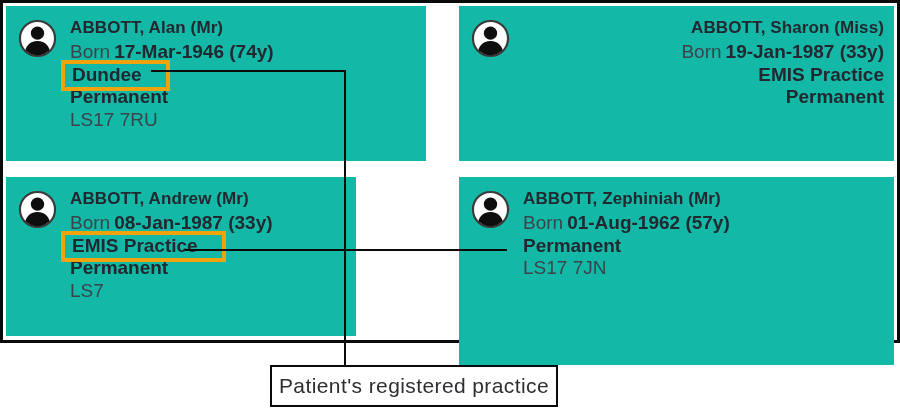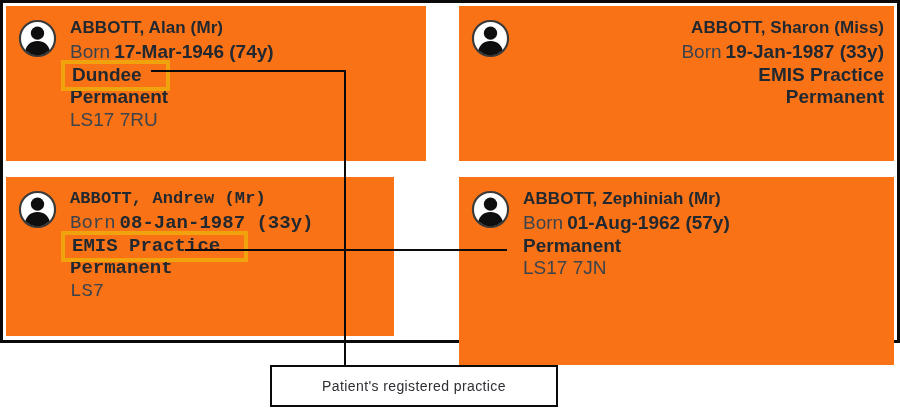--- a/index.html
+++ b/index.html
@@ -13,29 +13,29 @@
 
   .frame {
     position: absolute; left: 0; top: 0;
     width: 900px; height: 343px;
     border: 3px solid #0a0a0a;
     background: #ffffff;
   }
 
   .card {
     position: absolute;
-    background: #f97316;
+    background: #14b8a6;
     padding: 11px 10px 10px 12px;
     display: flex;
     align-items: flex-start;
     cursor: pointer;
   }
   .card-tl { left: 6px;   top: 6px;   width: 420px; height: 155px; }
   .card-tr { left: 459px; top: 6px;   width: 435px; height: 155px; text-align: right; }
-  .card-bl { left: 6px;   top: 177px; width: 388px; height: 159px; font-family: Liberation Mono, monospace; }
+  .card-bl { left: 6px;   top: 177px; width: 350px; height: 159px; }
   .card-br { left: 459px; top: 177px; width: 435px; height: 188px; }
 
   .avatar { width: 39px; height: 39px; flex: 0 0 39px; margin-right: 13px; margin-top: 2px; }
 
   .card-text { flex: 1; padding-top: 0; }
   .p-name {
     font-size: 17px; font-weight: 700; color: #212830;
     letter-spacing: 0.1px; margin-bottom: 3px; line-height: 21px;
   }
   .p-line {
@@ -64,21 +64,21 @@
   .callout {
     position: absolute;
     left: 270px; top: 365px;
     width: 288px; height: 42px;
     background: #ffffff;
     border: 2.5px solid #0a0a0a;
     display: flex; align-items: center; justify-content: center;
     z-index: 7;
   }
   .callout-label {
-    font-size: 14px; color: #2e2e33;
+    font-size: 21px; color: #2e2e33;
     font-weight: 400; letter-spacing: 0.4px;
   }
 </style>
 </head>
 <body>
 
 <div class="stage">
 
   <div class="frame"></div>
 

